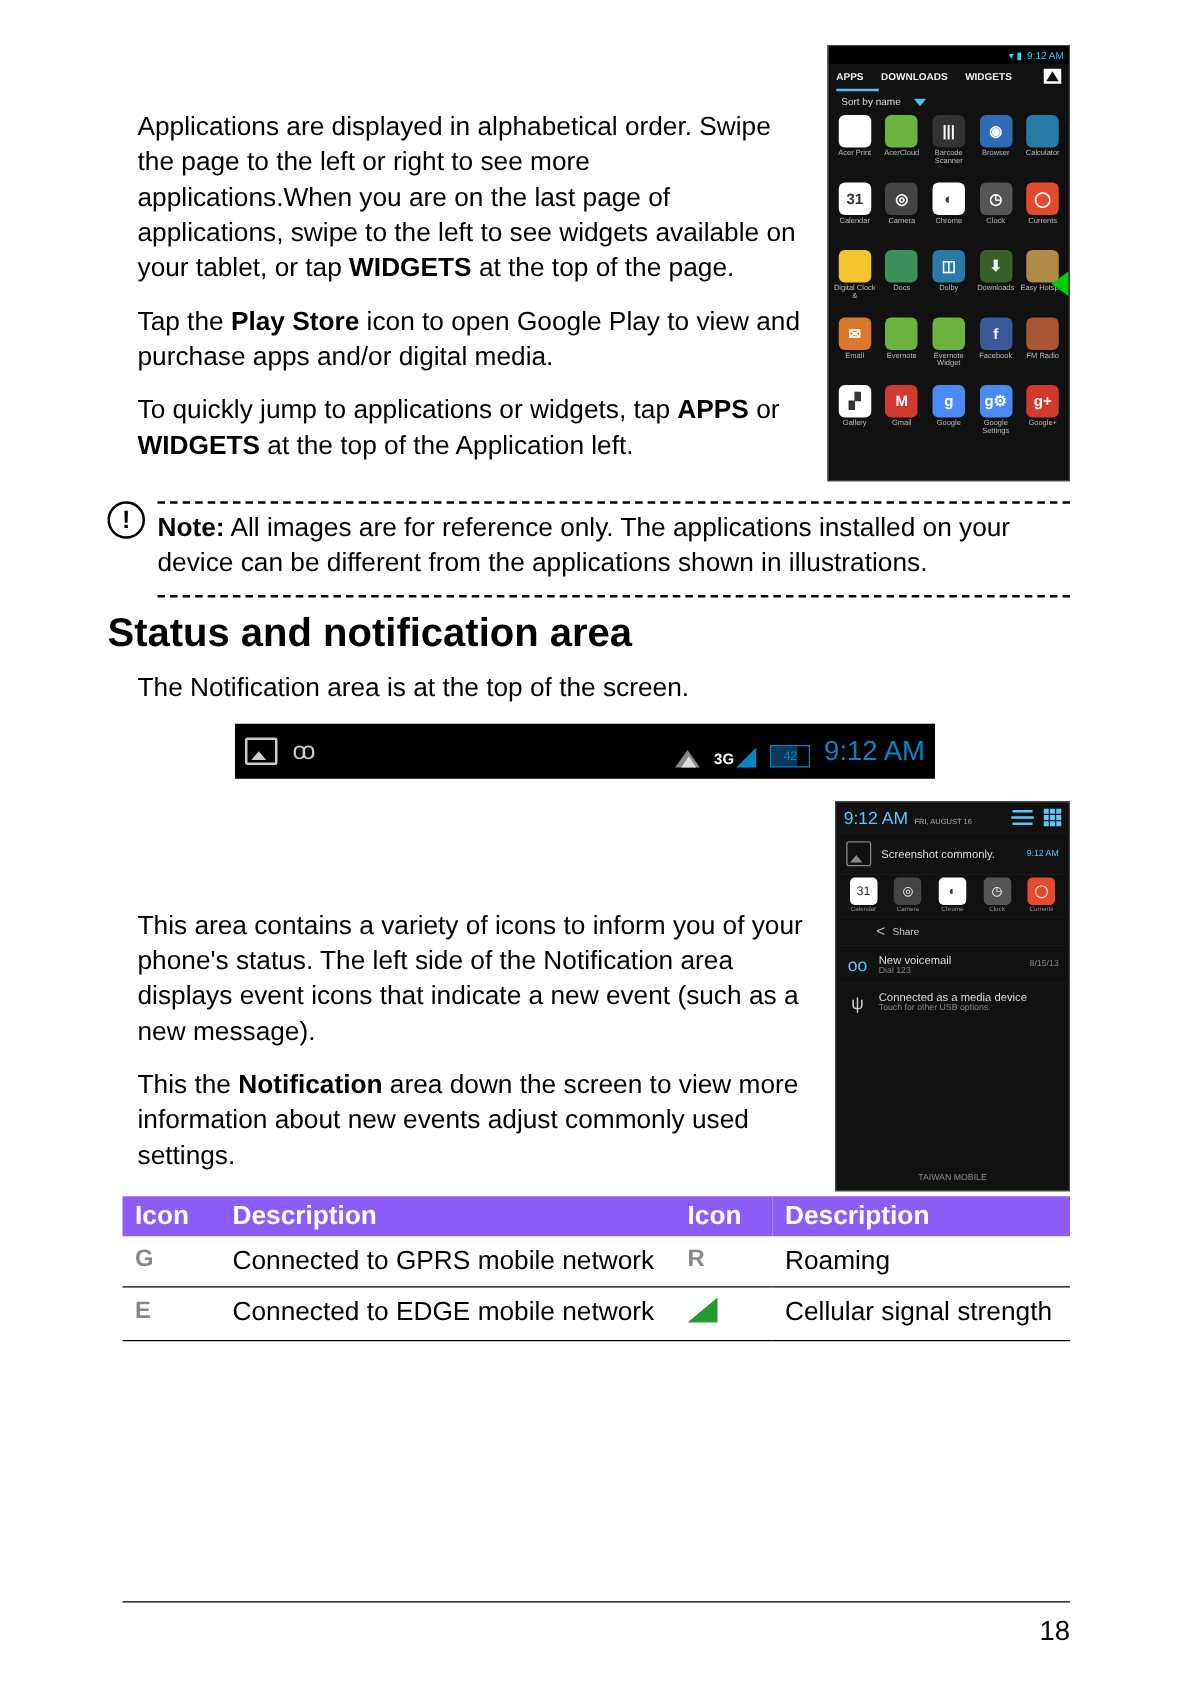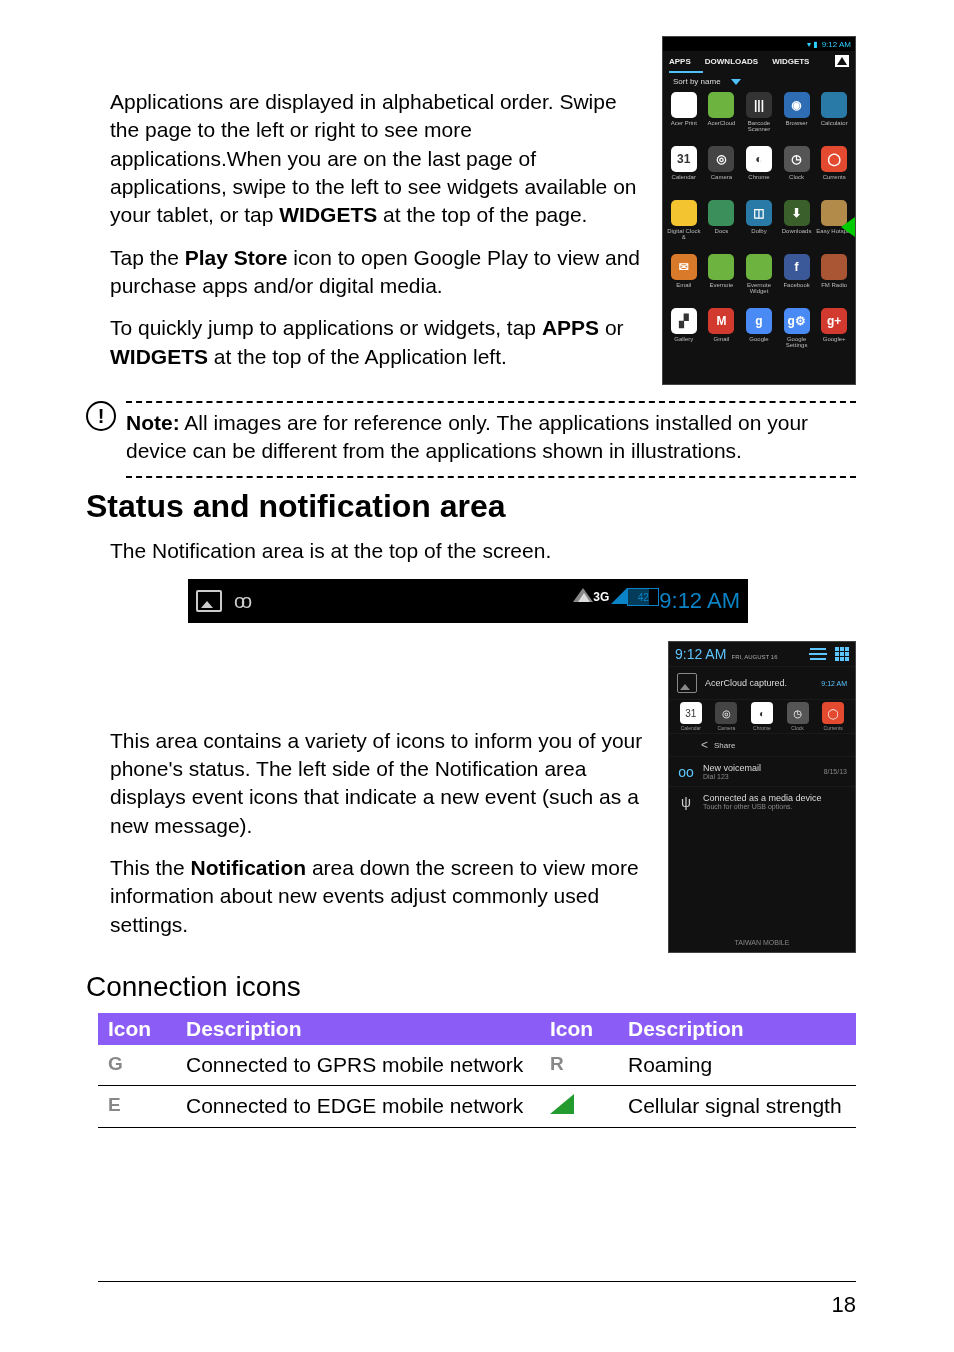--- a/index.html
+++ b/index.html
@@ -154,21 +154,21 @@
   }
   .statusstrip .left { display:flex; align-items:center; gap:12px;}
   .statusstrip .picicon {
     width: 22px; height: 18px; border:2px solid #ccc; border-radius:2px; position:relative;
   }
   .statusstrip .picicon:before {
     content:""; position:absolute; left:3px; bottom:2px;
     width:0;height:0;border-left:6px solid transparent;border-right:6px solid transparent;border-bottom:7px solid #ccc;
   }
   .statusstrip .vm { font-size:20px; color:#ccc; letter-spacing:-4px; }
-  .statusstrip .right { display:flex; align-items:flex-start; gap:0; }
+  .statusstrip .right { display:flex; align-items:flex-end; gap:11px; }
   .statusstrip .wifi {
     width:0;height:0;border-left:10px solid transparent;border-right:10px solid transparent;border-bottom:14px solid #888;
     position:relative;
   }
   .statusstrip .wifi:after {
     content:""; position:absolute; left:-5px; bottom:-14px;
     width:0;height:0;border-left:6px solid transparent;border-right:6px solid transparent;border-bottom:9px solid #ddd;
   }
   .statusstrip .net { font-size:12px; font-weight:bold; color:#fff; display:flex; align-items:flex-end; gap:2px;}
   .statusstrip .bars {
@@ -464,21 +464,21 @@
                 <div></div>
                 <div></div>
                 <div></div>
                 <div></div>
                 <div></div>
               </div>
           </div>
         </div>
         <div class="row">
           <div class="ico pic"></div>
-          <div class="txt">AcerCloud captured.</div>
+          <div class="txt">Screenshot commonly.</div>
           <div class="time">9:12 AM</div>
         </div>
         <div class="qs" id="shadeqs">
             <div class="qcell">
               <div class="qicon" style="background: rgb(255, 255, 255); color: rgb(51, 51, 51); font-size: 10px;">31</div>
               <div class="qlabel">Calendar</div>
             </div>
             <div class="qcell">
               <div class="qicon" style="background: rgb(68, 68, 68); color: rgb(255, 255, 255); font-size: 10px;">◎</div>
               <div class="qlabel">Camera</div>
@@ -514,21 +514,20 @@
           <div class="txt">
             <div style="color:#ddd;">Connected as a media device</div>
             <div style="color:#888;font-size:7px;">Touch for other USB options.</div>
           </div>
         </div>
         <div class="bottomlbl">TAIWAN MOBILE</div>
       </div>
     </div>
   </div>
 
-  <h2 class="sub">Connection icons</h2>
 
   <table class="conn">
     <tbody>
         <tr>
       <th>Icon</th>
       <th>Description</th>
       <th>Icon</th>
       <th>Description</th>
     </tr>
     <tr>

